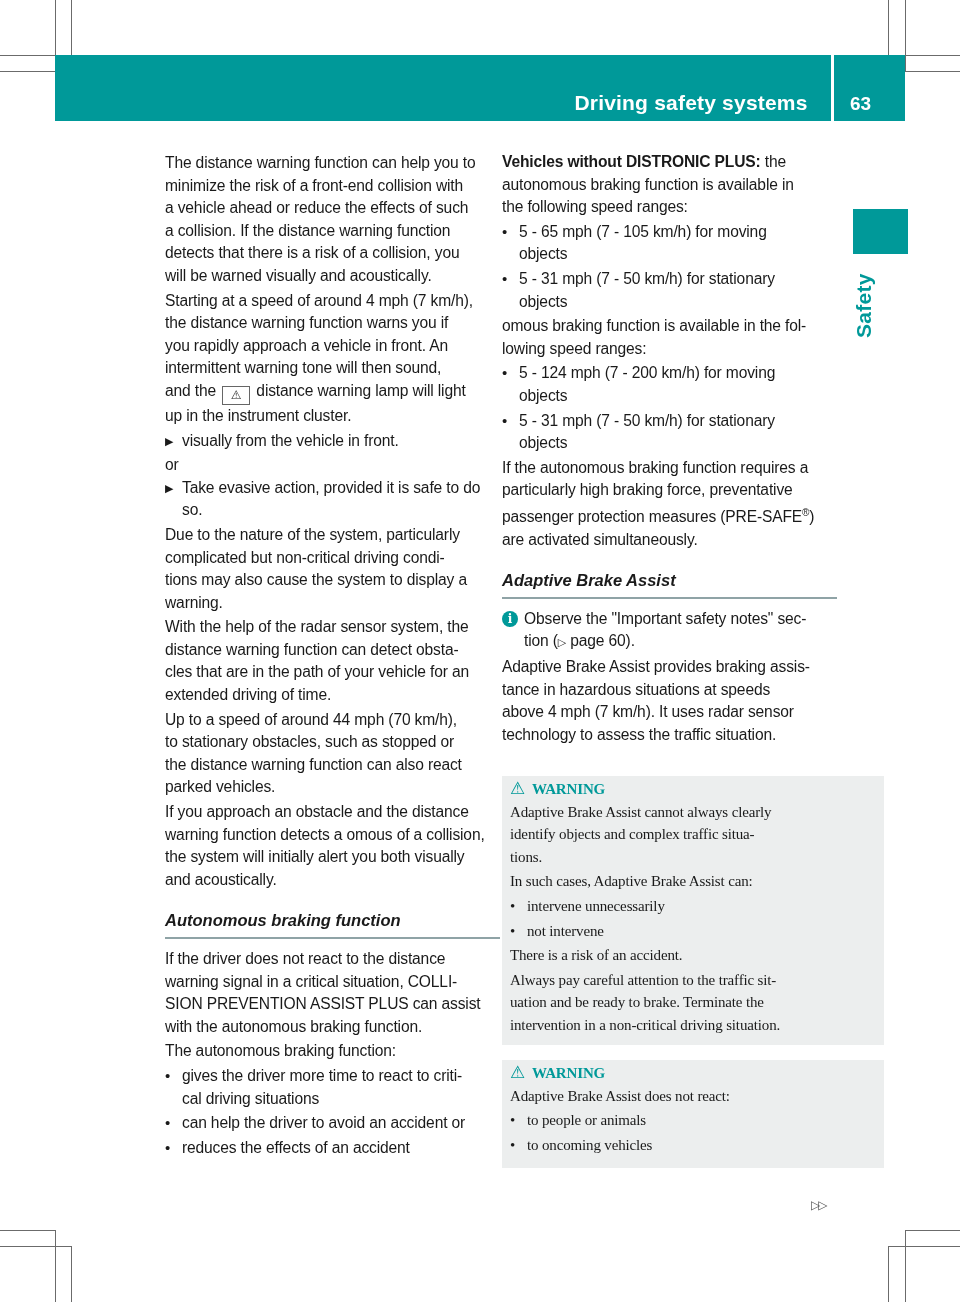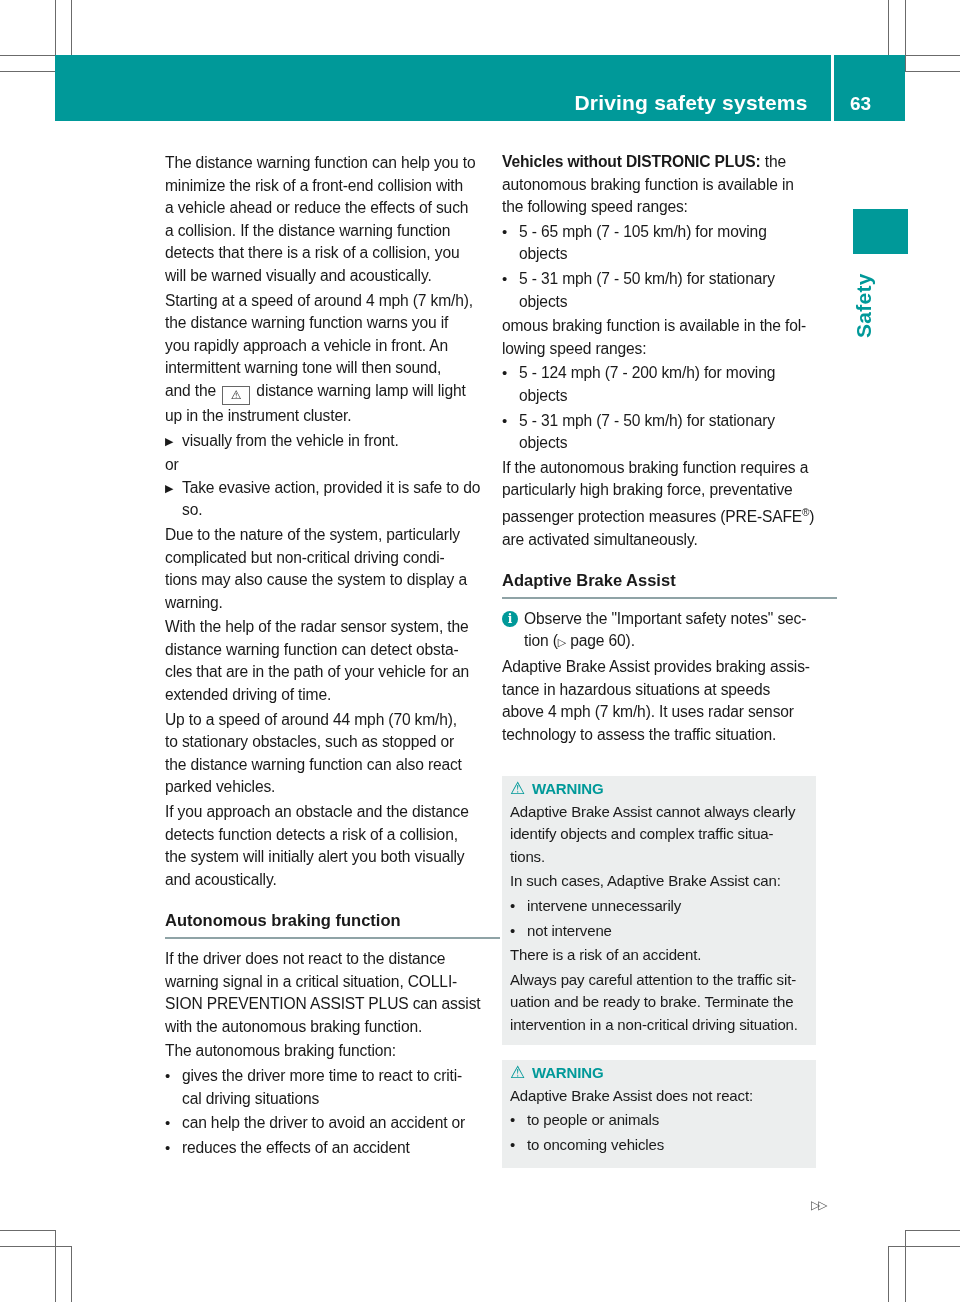--- a/index.html
+++ b/index.html
@@ -12,29 +12,29 @@
   .side-tab { position:absolute; left:853px; top:209px; width:55px; height:45px; background:#009999; }
   .side-label { position:absolute; left:852px; top:338px; transform-origin:0 0; transform:rotate(-90deg);
                 color:#009999; font-weight:bold; font-size:21px; letter-spacing:0.3px; white-space:nowrap; }
   .col { position:absolute; font-size:15.6px; line-height:22.6px; letter-spacing:-0.15px; }
   .col p { margin:0; }
   .ln { white-space:nowrap; display:block; }
   .gap { height:2px; }
   .bullet-item { position:relative; padding-left:17px; }
   .bullet-item .mk { position:absolute; left:0; top:0; }
   .dot::before { content:"•"; font-size:15px; }
-  .h2 { font-weight:bold; font-size:16.5px; letter-spacing:0; }
+  .h2 { font-weight:bold; font-size:16.5px; letter-spacing:0;font-style:italic; }
   .rule { height:2px; background:#8fa3a6; margin-top:5px; }
   .lampbox { display:inline-block; border:1px solid #666; width:26px; height:17px; vertical-align:-3px;
              text-align:center; line-height:17px; font-size:12px; margin:0 2px; }
   .info-ic { display:inline-block; width:16px; height:16px; border-radius:50%; background:#009999; color:#fff;
              font-weight:bold; font-size:12px; text-align:center; line-height:16px; font-family:"DejaVu Serif", serif;
              vertical-align:-2px; margin-right:6px; }
-  .warnbox { position:absolute; left:502px; width:314px; background:#eceeee; font-size:15px; line-height:22.6px;
-             padding:0 8px; box-sizing:border-box; letter-spacing:-0.15px; }
+  .warnbox { position:absolute; left:502px; width:382px; background:#eceeee; font-size:15px; line-height:22.6px;
+             padding:0 8px; box-sizing:border-box; letter-spacing:-0.15px;font-family:Liberation Serif, serif; }
   .warn-title { color:#009999; font-weight:bold; font-size:15px; }
   .warn-ic { display:inline-block; color:#009999; font-size:17px; width:22px; }
   .watermark { position:absolute; left:680px; top:1313px; font-size:28px; color:#9a9a9a;
                font-family:"Liberation Sans", sans-serif; letter-spacing:-0.3px; }
   .cont-arrow { position:absolute; left:811px; top:1198px; font-size:12px; color:#555; letter-spacing:-2px; }
   b { font-weight:bold; }
 </style>
 </head>
 <body>
 
@@ -116,21 +116,21 @@
   <div class="gap"></div>
   <p>
     <span class="ln">Up to a speed of around 44 mph (70 km/h),</span>
     <span class="ln">to stationary obstacles, such as stopped or</span>
     <span class="ln">the distance warning function can also react</span>
     <span class="ln">parked vehicles.</span>
   </p>
   <div class="gap"></div>
   <p>
     <span class="ln">If you approach an obstacle and the distance</span>
-    <span class="ln">detects function detects a risk of a collision,</span>
+    <span class="ln">warning function detects a omous of a collision,</span>
     <span class="ln">the system will initially alert you both visually</span>
     <span class="ln">and acoustically.</span>
   </p>
   <div style="height:18px;"></div>
   <div class="h2">Autonomous braking function</div>
   <div class="rule"></div>
   <div style="height:9px;"></div>
   <p>
     <span class="ln">If the driver does not react to the distance</span>
     <span class="ln">warning signal in a critical situation, COLLI-</span>

